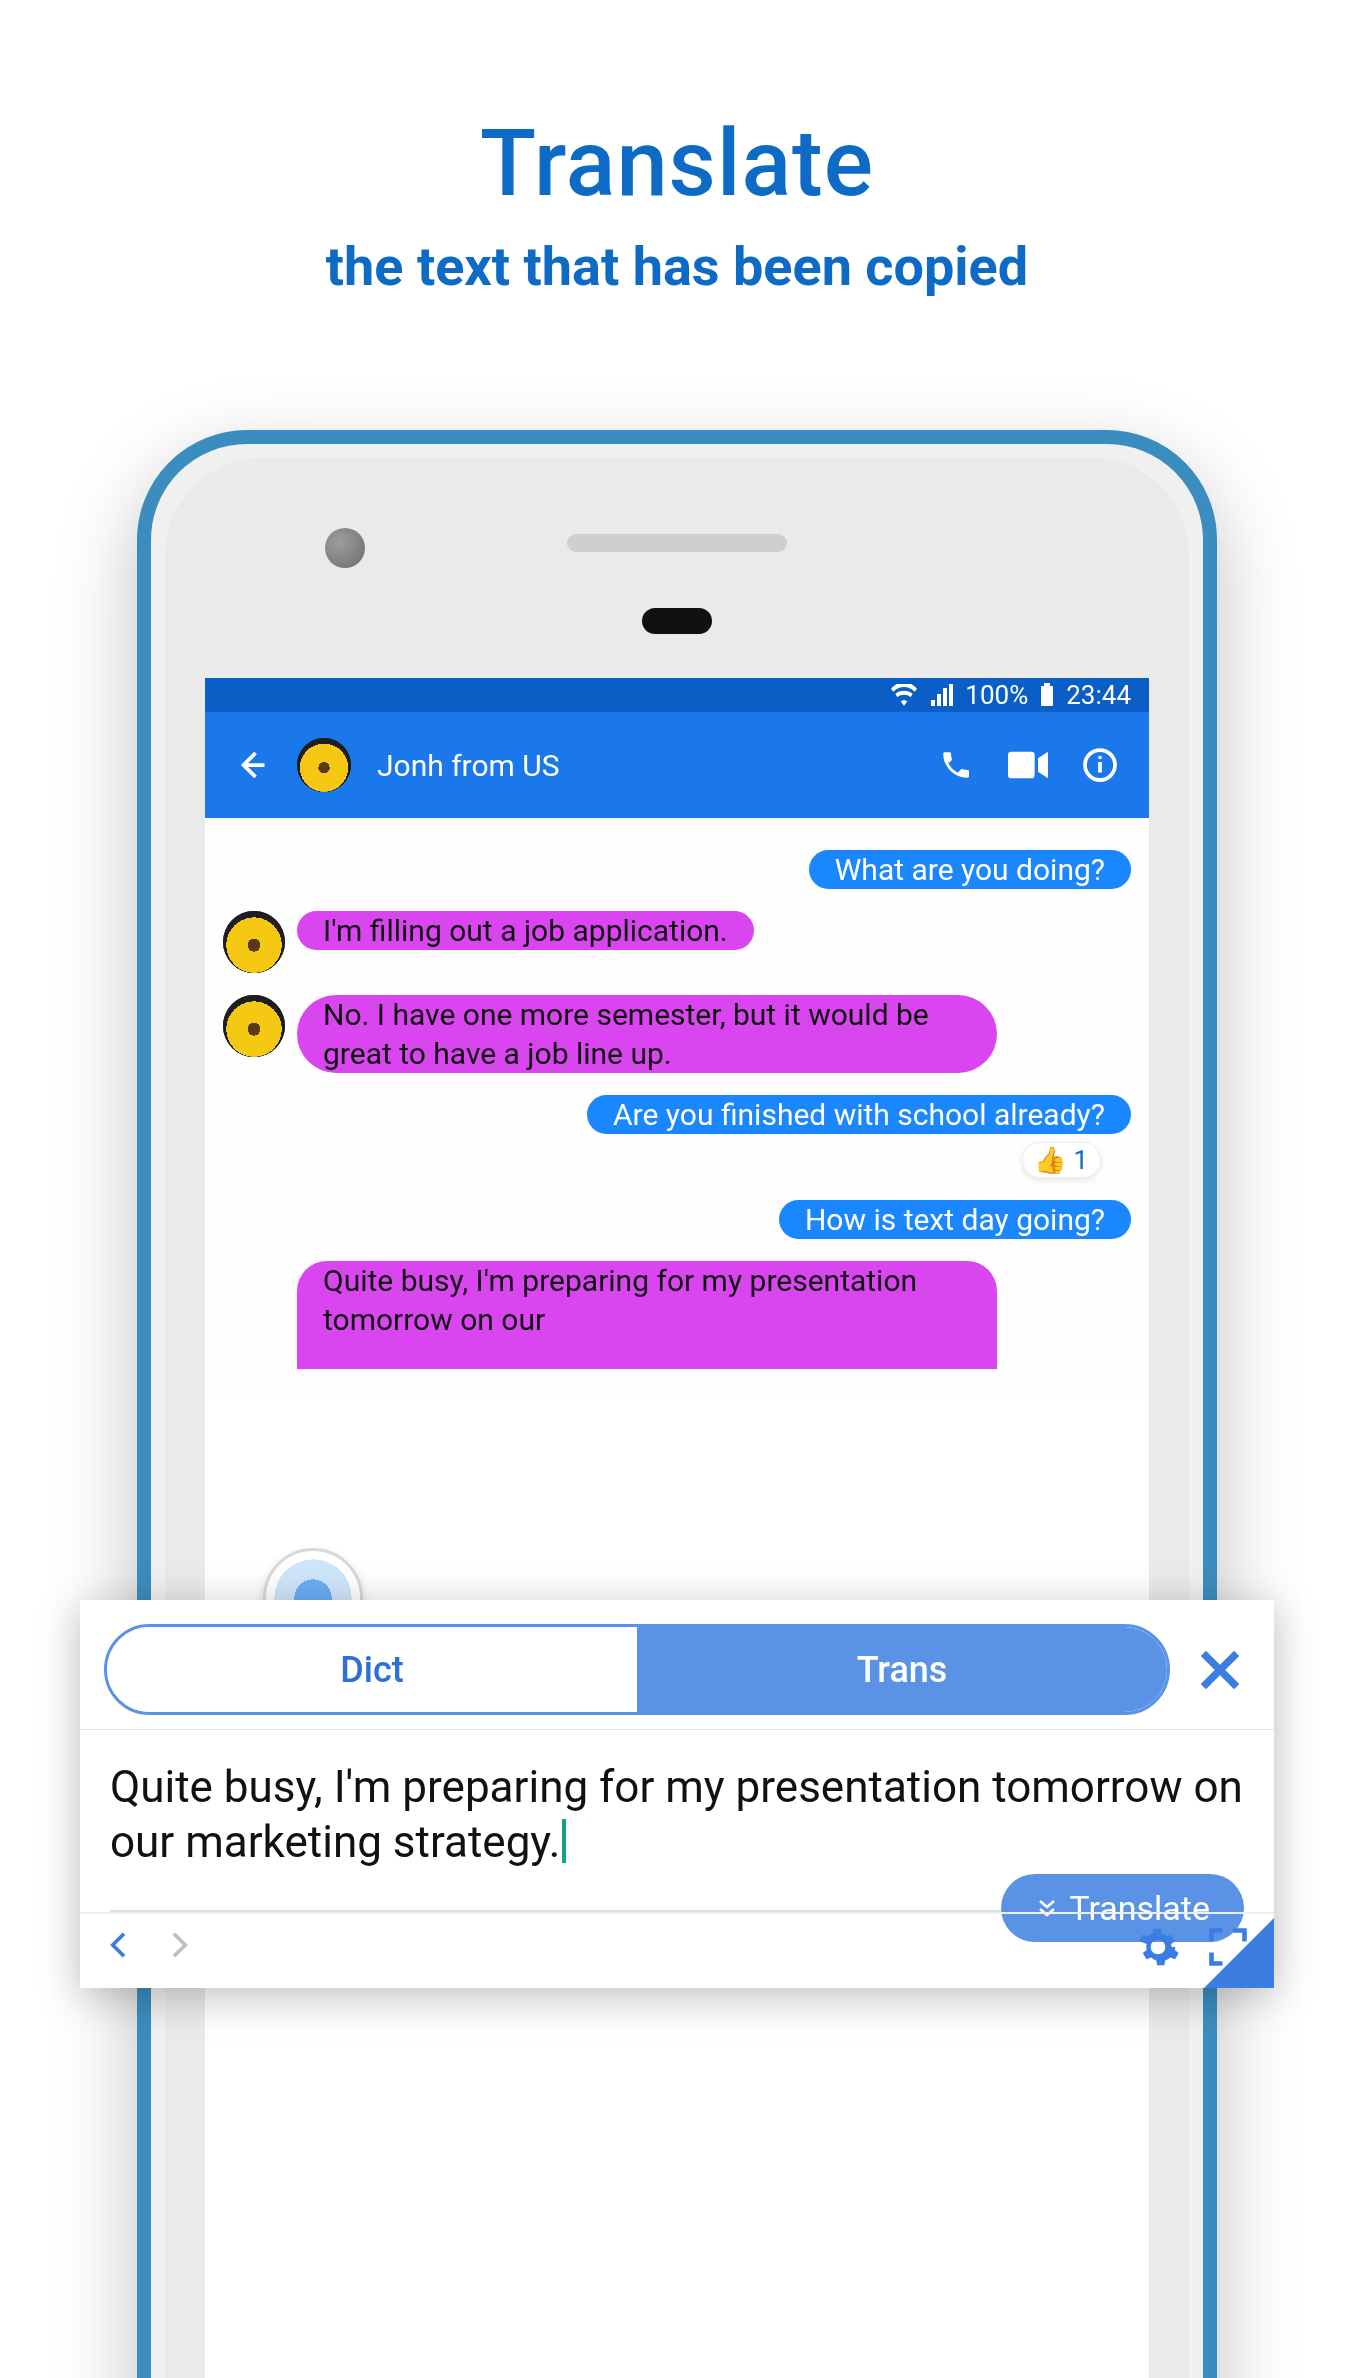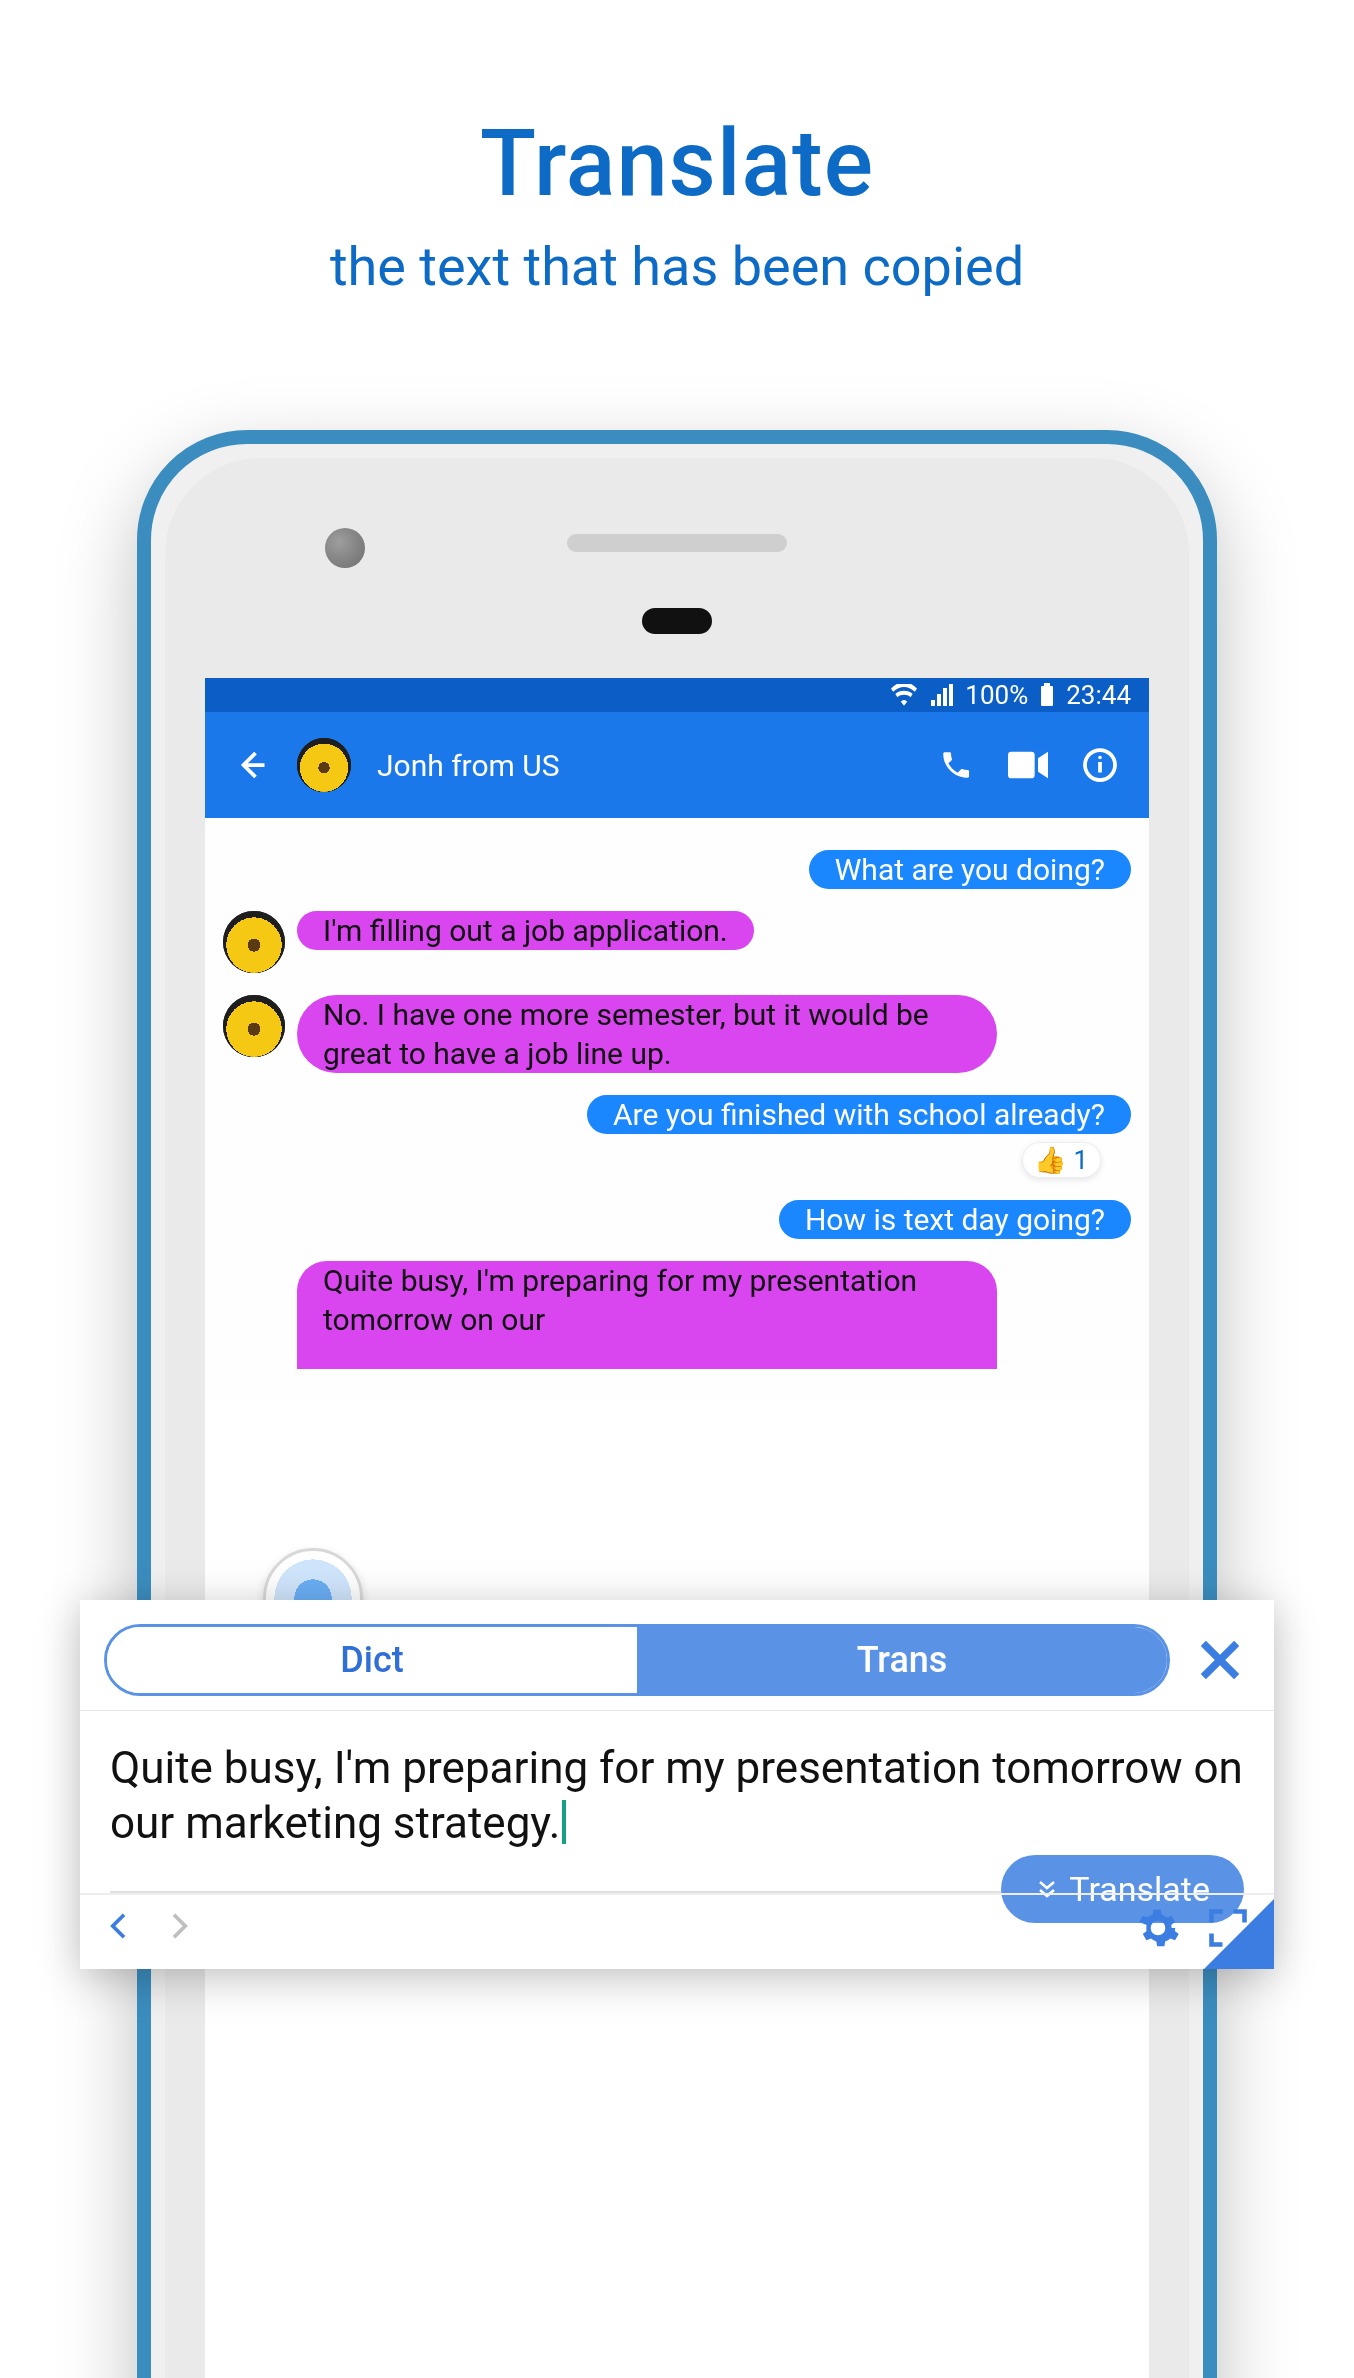--- a/index.html
+++ b/index.html
@@ -16,21 +16,21 @@
   padding-top: 110px;
   color: #0d6bc6;
 }
 .promo-title h1 {
   font-size: 92px;
   font-weight: 500;
   letter-spacing: 1px;
 }
 .promo-title p {
   font-size: 54px;
-  font-weight: 400;
+  font-weight: 700;
   margin-top: 18px;
 }
 
 .phone {
   position: absolute;
   top: 430px;
   left: 50%;
   transform: translateX(-50%);
   width: 1080px;
   height: 2100px;
@@ -134,21 +134,21 @@
 .overlay {
   position:absolute;
   left: 80px; right: 80px; top: 1600px;
   background:#fff;
   box-shadow: 0 8px 40px rgba(0,0,0,.25);
 }
 .overlay-top {
   display:flex; align-items:center; padding: 24px 24px 14px 24px; gap: 20px; border-bottom:1px solid #e5e5e5;
 }
 .seg {
-  display:flex; flex:1; border:3px solid #5a93e6; border-radius: 52px; overflow:hidden; height: 72px;
+  display:flex; flex:1; border:3px solid #5a93e6; border-radius: 52px; overflow:hidden; height: 91px;
 }
 .seg div { flex:1; display:flex; align-items:center; justify-content:center; font-size: 36px; font-weight:500;}
 .seg .inactive { background:#fff; color:#2f6fd6; }
 .seg .active { background:#5a93e6; color:#fff; }
 .close-x { width:60px; height:60px; display:flex; align-items:center; justify-content:center; color:#3b7de0; }
 .src-text {
   padding: 30px 30px 40px 30px;
   font-size: 44px;
   color:#111;
   line-height:1.25;

